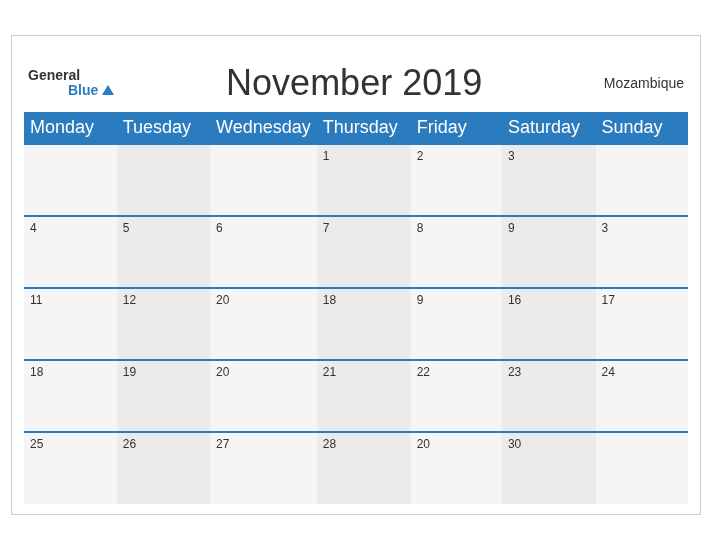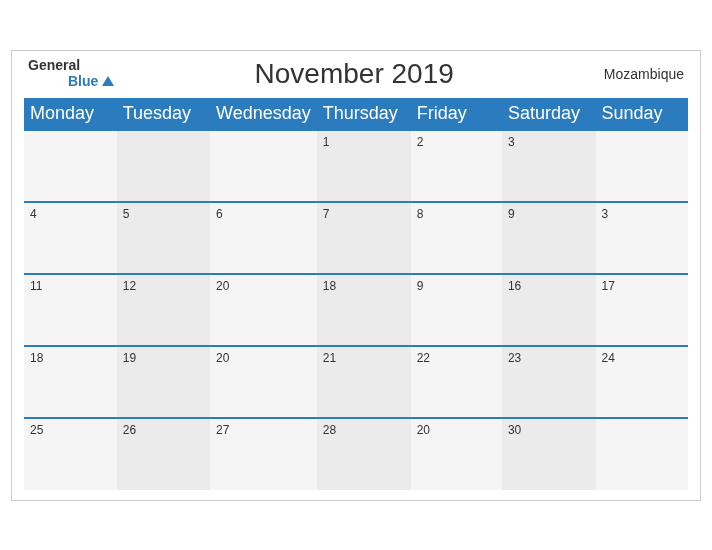--- a/index.html
+++ b/index.html
@@ -10,21 +10,21 @@
       justify-content: center;
       align-items: center;
       width: 712px;
       height: 550px;
       overflow: hidden;
     }
     .calendar-container {
       width: 690px;
       background: #fff;
       border: 1px solid #ccc;
-      padding: 7px 12px 10px 12px;
+      padding: 26px 12px 10px 12px;
     }
     .calendar-header {
       display: flex;
       align-items: center;
       justify-content: space-between;
       margin-bottom: 8px;
       padding: 0 4px;
     }
     .logo {
       display: flex;
@@ -50,21 +50,21 @@
     .logo-triangle {
       width: 0;
       height: 0;
       border-left: 6px solid transparent;
       border-right: 6px solid transparent;
       border-bottom: 10px solid #2b7bbf;
       margin-left: 2px;
       margin-bottom: 1px;
     }
     .calendar-title {
-      font-size: 28px;
+      font-size: 36px;
       font-weight: normal;
       color: #333;
       text-align: center;
       flex: 1;
     }
     .calendar-region {
       font-size: 14px;
       color: #333;
       text-align: right;
       min-width: 90px;

